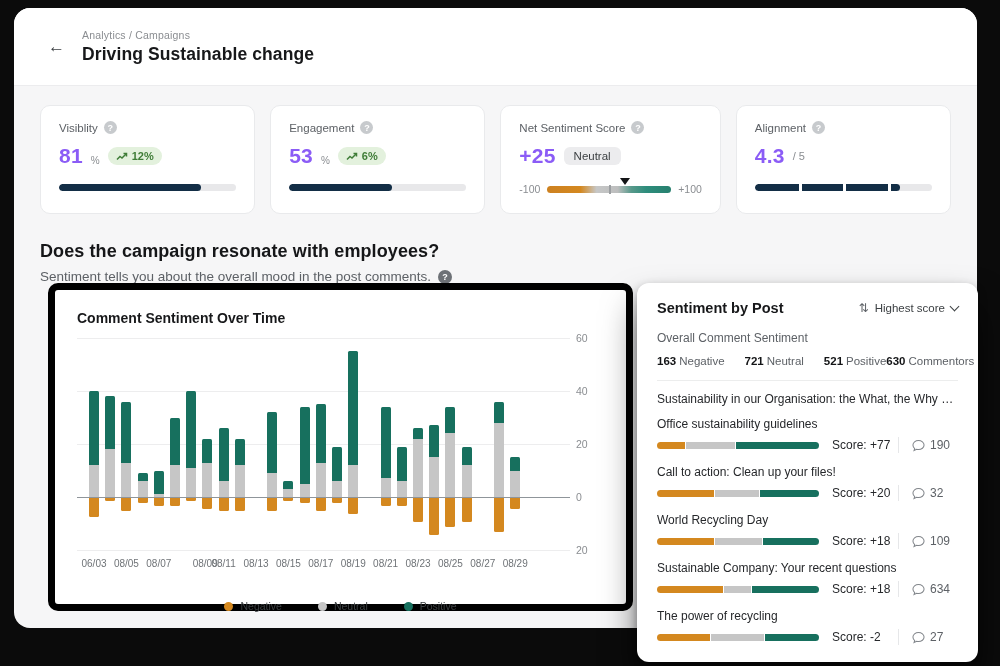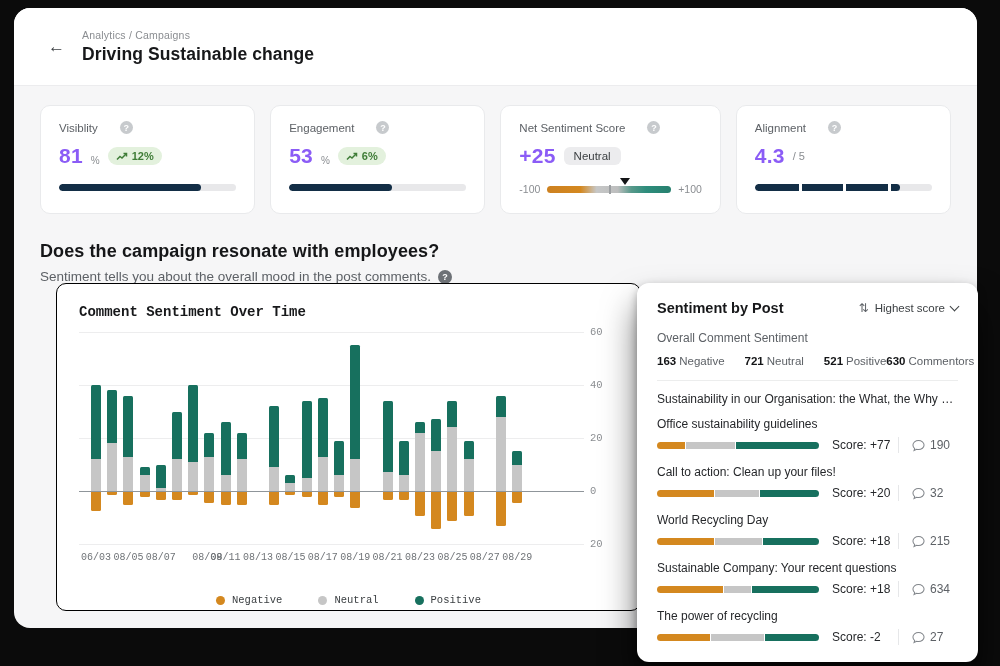--- a/index.html
+++ b/index.html
@@ -10,21 +10,21 @@
 
   
   .hdr { background:#fff; height:78px; border-bottom:1px solid #ececee; display:flex; align-items:center; padding-left:34px; }
   .back { font-size:17px; color:#3c4043; margin-right:17px; cursor:pointer; line-height:1; }
   .crumb { font-size:10.5px; color:#8a8d91; letter-spacing:.2px; }
   .title { font-size:17.5px; font-weight:bold; color:#17181a; margin-top:3px; letter-spacing:.1px; }
 
   
   .kpis { display:flex; gap:15px; margin:19px 26px 0; }
   .card { background:#fff; border:1px solid #e9eaec; border-radius:10px; flex:1; padding:15px 18px 18px; }
-  .lblrow { display:flex; align-items:center; gap:22px; font-size:11.5px; color:#5d6166;text-align:center; }
+  .lblrow { display:flex; align-items:center; gap:6px; font-size:11.5px; color:#5d6166;text-align:center; }
   .qicon { width:13px; height:13px; border-radius:50%; background:#c7cacd; color:#fff; font-size:9px; font-weight:bold; display:inline-flex; align-items:center; justify-content:center; cursor:pointer; }
   .valrow { display:flex; align-items:center; gap:8px; margin-top:9px; height:26px; }
   .bigval { font-size:21px; font-weight:bold; color:#8b5cf6; letter-spacing:.2px; }
   .unit { font-size:10px; color:#8a8d91; align-self:flex-end; margin-bottom:3px; }
   .suffix { font-size:11px; color:#8a8d91; }
   .badge { background:#e3f1dd; color:#3f7d37; font-size:11px; font-weight:bold; border-radius:10px; padding:3px 8px; display:inline-flex; align-items:center; gap:4px;text-align:right; }
   .pill { background:#ececee; color:#3c4043; font-size:11.5px; border-radius:6px; padding:3px 10px; }
   .track { margin-top:15px; height:7px; border-radius:4px; background:#e8e8ea; position:relative; overflow:hidden; }
   .fill { height:100%; background:#132e46; border-radius:4px; }
   .seg-gap { position:absolute; top:0; width:3px; height:100%; background:#fff; }
@@ -34,21 +34,21 @@
   .scaletick { position:absolute; left:50%; top:-1px; width:1.5px; height:9px; background:#9b9ea1; }
   .marker { position:absolute; top:-8px; width:0; height:0; border-left:5px solid transparent; border-right:5px solid transparent; border-top:7px solid #131416; transform:translateX(-50%); }
 
   
   .section { margin:27px 26px 0; }
   .section h2 { font-size:18px; color:#151618; letter-spacing:.1px; }
   .section .sub { margin-top:7px; font-size:13.5px; color:#5d6166; display:flex; align-items:center; gap:7px; }
   .qicon.dark { background:#6d7176; width:14px; height:14px; }
 
   
-  .chartcard { position:absolute; left:42px; top:275px; width:585px; height:328px; background:#fff; border:1px solid #000000; border-radius:10px; padding:20px 22px;font-family:Liberation Mono, monospace; }
+  .chartcard { position:absolute; left:34px; top:275px; width:585px; height:328px; background:#fff; border:7px solid #000000; border-radius:10px; padding:20px 22px; }
   .charttitle { font-size:14px; font-weight:bold; color:#17181a; }
   .plot { position:relative; margin-top:12px; height:248px; }
   .grid { position:absolute; left:0; right:34px; height:1px; background:#ededee; }
   .grid.zero { background:#8f959a; }
   .ylab { position:absolute; right:0; width:28px; text-align:left; font-size:10.5px; color:#8a8d91; transform:translateY(-50%); }
   .seg { position:absolute; width:10px; }
   .xlab { position:absolute; top:220px; font-size:10px; color:#6f7377; transform:translateX(-50%); white-space:nowrap; }
   .legend { display:flex; justify-content:center; gap:36px; margin-top:14px; }
   .legitem { display:flex; align-items:center; gap:7px; font-size:10.5px; color:#3c4043; cursor:pointer; }
   .dot { width:9px; height:9px; border-radius:50%; }
@@ -376,21 +376,21 @@
             <i style="width: 30%; background: rgb(198, 198, 198);"></i>
             <i style="width: 35%; background: rgb(23, 112, 94);"></i>
       </div>
       <div class="score">Score: +18</div>
       <div class="postmeta">
         <div class="vdiv"></div>
         <div class="cmt">
           <svg width="13" height="13" viewBox="0 0 14 14">
                 <path d="M7 1.6c3.3 0 6 2.2 6 4.9s-2.7 4.9-6 4.9c-.7 0-1.4-.1-2-.3L2.2 12.4l.7-2C1.8 9.5 1 8.2 1 6.5c0-2.7 2.7-4.9 6-4.9z" fill="none" stroke="#82868b" stroke-width="1.1"></path>
               </svg>
-          <span>215</span>
+          <span>109</span>
         </div>
       </div>
     </div>
   </div>
 
   <div class="post">
     <div class="posttitle">Sustainable Company: Your recent questions</div>
     <div class="postrow">
       <div class="ratio">
         <i style="width: 41%; background: rgb(212, 136, 31);"></i>

